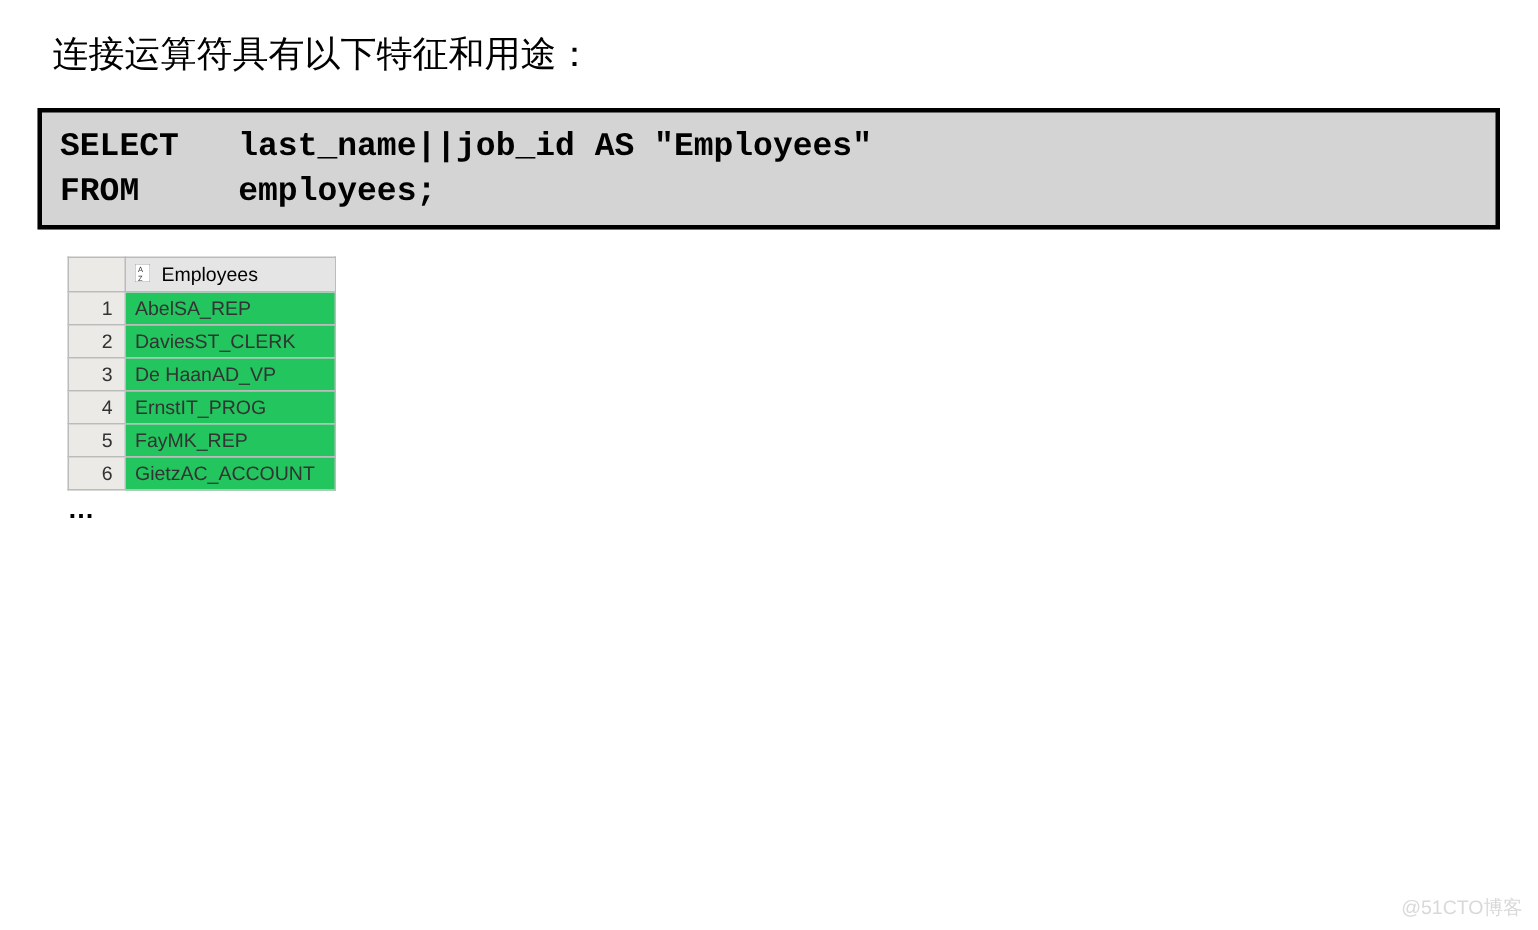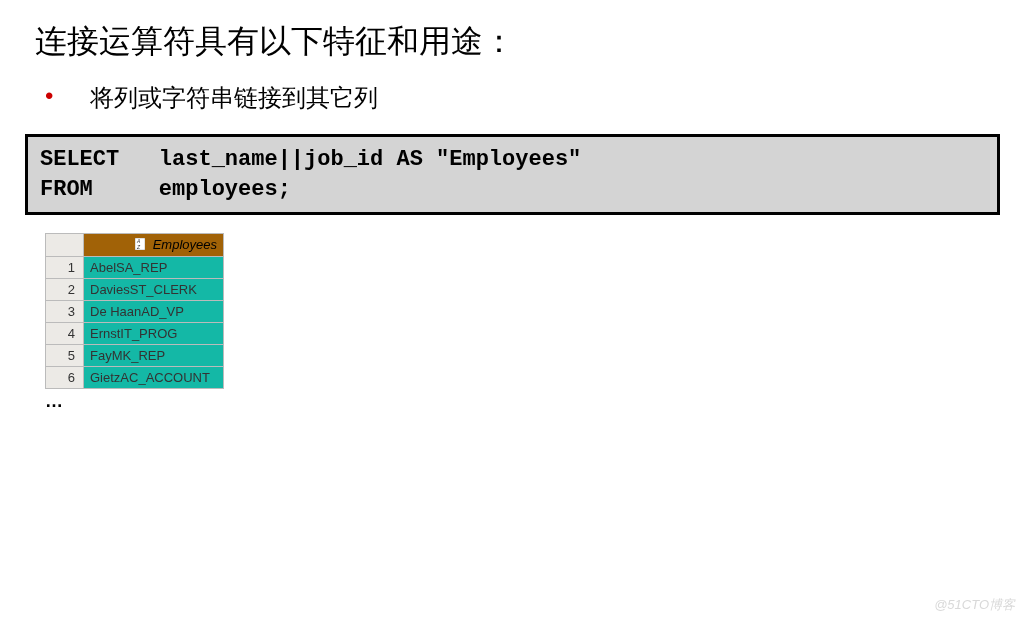--- a/index.html
+++ b/index.html
@@ -5,21 +5,21 @@
     * { box-sizing: border-box; margin: 0; padding: 0; }
     body {
       width: 1025px;
       height: 620px;
       background: #fff;
       font-family: "SimSun", "Microsoft YaHei", sans-serif;
       position: relative;
       padding: 20px 25px;
     }
     .heading {
-      font-size: 32px;
+      font-size: 24px;
       color: #000;
       margin-bottom: 18px;
       margin-left: 10px;
       font-weight: normal;
     }
     .bullet-list {
       list-style: none;
       margin-left: 55px;
       margin-bottom: 20px;
     }
@@ -59,36 +59,35 @@
     .result-table th, .result-table td {
       border: 1px solid #bbb;
       padding: 3px 6px;
       height: 22px;
     }
     .result-table th.rownum-head {
       background: #eceae6;
       width: 38px;
     }
     .result-table th.colhead {
-      background: #a16207;
-      text-align: right;
+      background: #e5e5e5;
+      text-align: left;
       font-weight: normal;
       width: 140px;
       position: relative;
-      font-style: italic;
     }
     .result-table td.rownum {
       background: #eceae6;
       text-align: right;
       width: 38px;
       color: #333;
       padding-right: 8px;
     }
     .result-table td.val {
-      background: #14b8a6;
+      background: #22c55e;
       text-align: left;
       color: #333;
       width: 140px;
     }
     .az-icon {
       display: inline-block;
       vertical-align: middle;
       margin-right: 4px;
     }
     .ellipsis {
@@ -98,30 +97,28 @@
       letter-spacing: 2px;
       margin-top: 2px;
     }
     .watermark {
       position: absolute;
       bottom: 6px;
       right: 10px;
       color: #d9d9d9;
       font-size: 13px;
       font-family: Arial, sans-serif;
-      font-style: italic;
     }
   </style>
 </head>
 <body>
 
 <div class="heading">连接运算符具有以下特征和用途：</div>
 
 <ul class="bullet-list">
-  <li><span class="bullet-text">将列或字符串链接到其它列</span></li>
 </ul>
 
 <div class="code-box">SELECT   last_name||job_id AS "Employees"
 FROM     employees;</div>
 
 <table class="result-table">
   <thead>
     <tr>
       <th class="rownum-head"></th>
       <th class="colhead">

